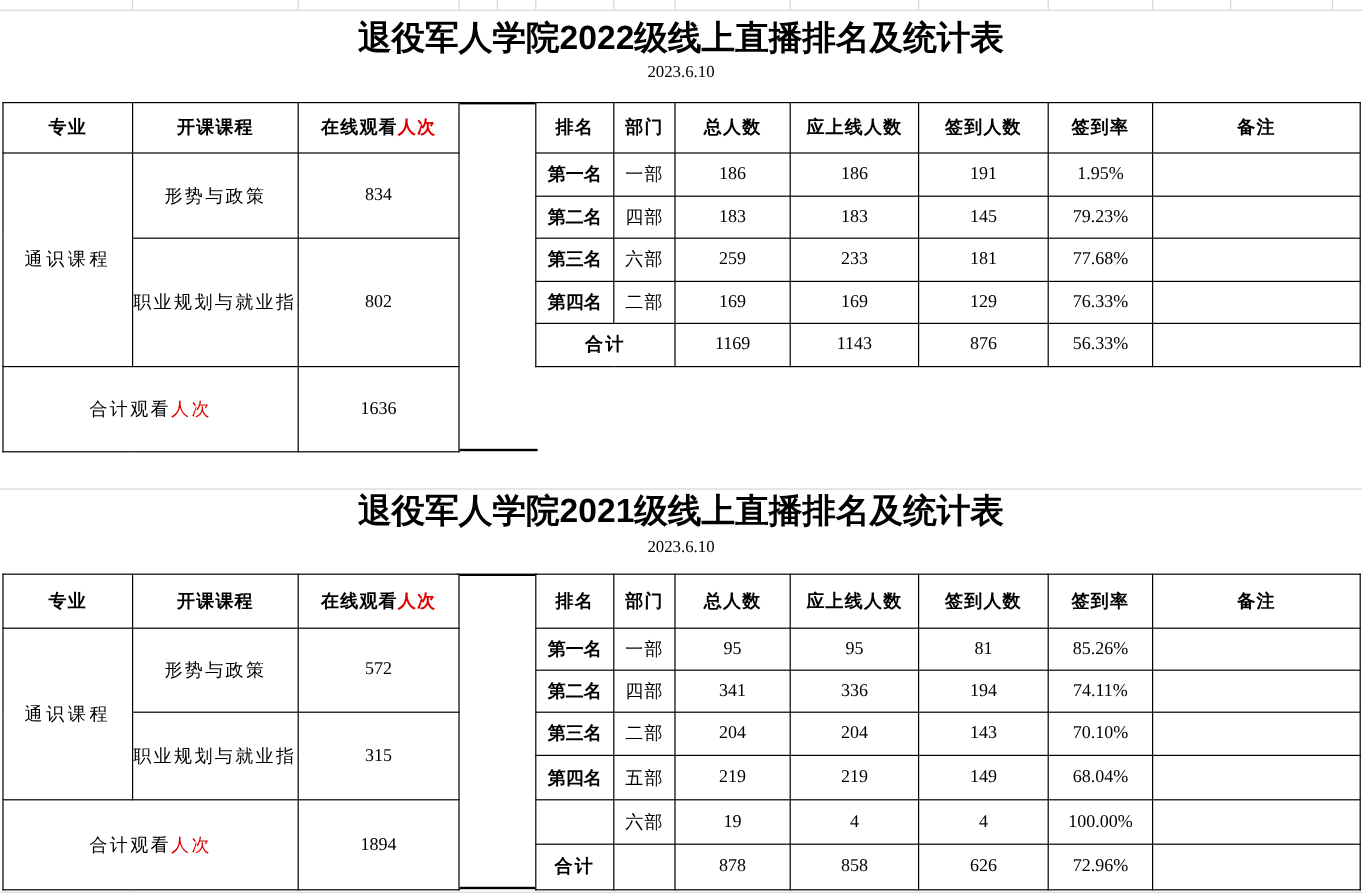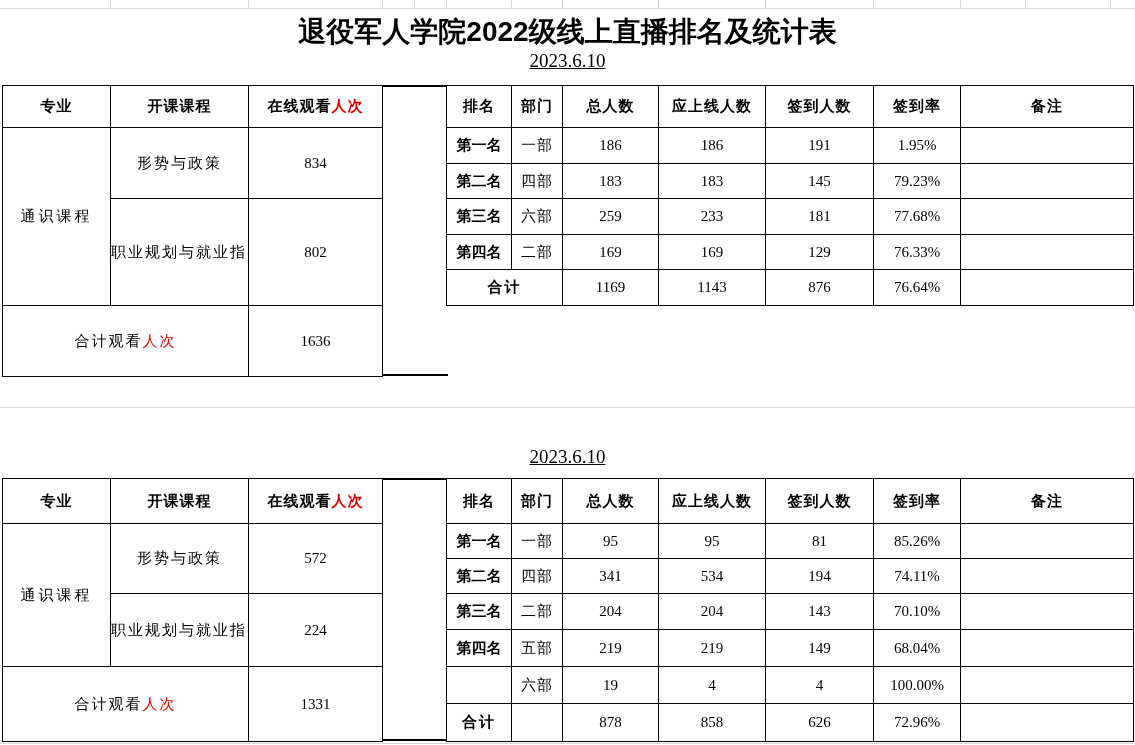--- a/index.html
+++ b/index.html
@@ -13,21 +13,21 @@
   .vgrid { position:absolute; top:0; width:1px; height:8px; background:#d6d6d6; }
 
   .title {
     position:absolute; left:0; width:1135px; text-align:center;
     font-family:Liberation Sans, sans-serif;
     font-weight:bold; font-size:28px; line-height:32px;
   }
   .date {
     position:absolute; left:0; width:1135px; text-align:center;
     font-family:"Liberation Serif","DejaVu Serif",serif;
-    font-weight:normal; font-size:19px; line-height:21px;text-decoration:underline;
+    font-weight:normal; font-size:14px; line-height:21px;
   }
 
   table.tbl { position:absolute; border-collapse:collapse; table-layout:fixed; background:#fff; }
   table.tbl td {
     border:1.5px solid #000; text-align:center; vertical-align:middle;
     padding:0; font-size:15px; overflow:hidden; white-space:nowrap;
   }
   .h    { font-weight:bold; letter-spacing:1px; }
   .num  { font-family:"Liberation Serif","DejaVu Serif",serif; font-size:15px; }
   .rank { font-weight:bold;font-family:Liberation Mono, monospace; }
@@ -151,26 +151,27 @@
       <td class="num">169</td>
       <td class="num">129</td>
       <td class="num">76.33%</td>
       <td></td>
     </tr>
     <tr style="height:36px">
       <td class="sum" colspan="2">合计</td>
       <td class="num">1169</td>
       <td class="num">1143</td>
       <td class="num">876</td>
-      <td class="num">76.64%</td>
-      <td></td>
-    </tr>
-  </tbody>
-    </table>
-
+      <td class="num">56.33%</td>
+      <td></td>
+    </tr>
+  </tbody>
+    </table>
+
+  <div class="title" style="top:410px">退役军人学院2021级线上直播排名及统计表</div>
   <div class="date" style="top:446px">2023.6.10</div>
 
   <div class="bridge" style="left:380px; top:478px; width:68px"></div>
   <div class="bridge" style="left:380px; top:739px; width:68px"></div>
 
   <table class="tbl" style="left:2px; top:478px; width:380px">
     <colgroup>
         <col style="width:108px">
         <col style="width:138px">
         <col style="width:134px">
@@ -181,25 +182,25 @@
       <td class="h">开课课程</td>
       <td class="h"><span>在线观看</span><span class="red">人次</span></td>
     </tr>
     <tr style="height:70px">
       <td class="major" rowspan="2">通识课程</td>
       <td class="course">形势与政策</td>
       <td class="num">572</td>
     </tr>
     <tr style="height:73px">
       <td class="course">职业规划与就业指导</td>
-      <td class="num">224</td>
+      <td class="num">315</td>
     </tr>
     <tr style="height:75px">
       <td class="course" colspan="2"><span>合计观看</span><span class="red">人次</span></td>
-      <td class="num">1331</td>
+      <td class="num">1894</td>
     </tr>
   </tbody>
     </table>
 
   <table class="tbl" style="left:446px; top:478px; width:687px">
     <colgroup>
         <col style="width:65px">
         <col style="width:51px">
         <col style="width:96px">
         <col style="width:107px">
@@ -223,21 +224,21 @@
       <td class="num">95</td>
       <td class="num">95</td>
       <td class="num">81</td>
       <td class="num">85.26%</td>
       <td></td>
     </tr>
     <tr style="height:35px">
       <td class="rank">第二名</td>
       <td class="dept">四部</td>
       <td class="num">341</td>
-      <td class="num">534</td>
+      <td class="num">336</td>
       <td class="num">194</td>
       <td class="num">74.11%</td>
       <td></td>
     </tr>
     <tr style="height:36px">
       <td class="rank">第三名</td>
       <td class="dept">二部</td>
       <td class="num">204</td>
       <td class="num">204</td>
       <td class="num">143</td>

